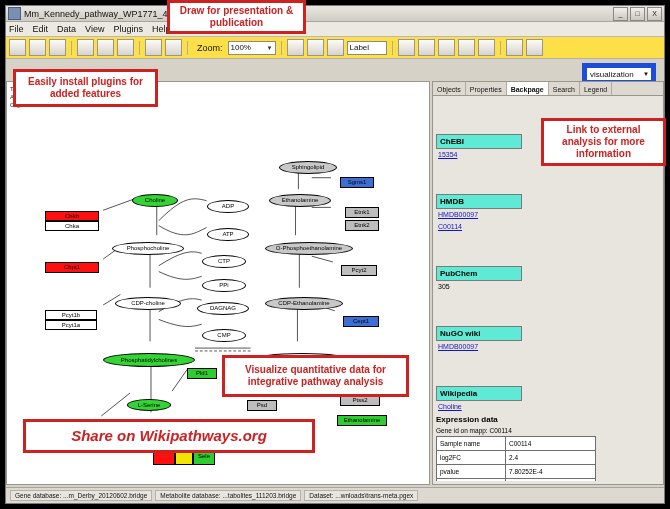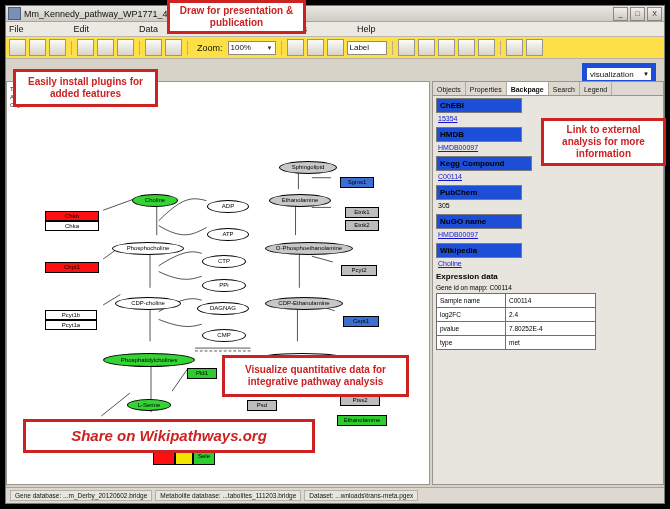--- a/index.html
+++ b/index.html
@@ -5,21 +5,21 @@
   html,body{margin:0;padding:0;background:#000;}
   body{width:670px;height:509px;overflow:hidden;font-family:"Liberation Sans",sans-serif;}
   .app{position:absolute;left:5px;top:5px;width:660px;height:499px;background:#d6d2c8;border:1px solid #7a7a7a;box-sizing:border-box;}
   
   .titlebar{height:16px;background:linear-gradient(#e9e7e2,#cfccc4);border-bottom:1px solid #a9a59c;display:flex;align-items:center;padding:0 2px;box-sizing:border-box;}
   .titlebar .tb-icon{width:11px;height:11px;background:#7b8fb5;border:1px solid #4a5e84;margin-right:3px;}
   .titlebar .tb-text{font-size:9px;color:#111;white-space:nowrap;overflow:hidden;}
   .tb-buttons{margin-left:auto;display:flex;gap:2px;}
   .tb-buttons div{width:13px;height:12px;background:linear-gradient(#f2f0ec,#cbc7bf);border:1px solid #8a8780;font-size:7px;line-height:11px;text-align:center;color:#222;}
   
-  .menubar{height:15px;background:#ece9e2;border-bottom:1px solid #bdb9b0;display:flex;align-items:center;padding-left:3px;box-sizing:border-box;gap:41px;}
+  .menubar{height:15px;background:#ece9e2;border-bottom:1px solid #bdb9b0;display:flex;align-items:center;padding-left:3px;box-sizing:border-box;}
   .menubar span{font-size:9px;color:#111;margin-right:9px;}
   
   .toolbar{height:22px;background:#fde047;border-bottom:1px solid #b5b1a8;display:flex;align-items:center;padding:0 3px;box-sizing:border-box;gap:3px;}
   .tbtn{width:15px;height:15px;background:linear-gradient(#fcfbf9,#d7d3cb);border:1px solid #9a968e;}
   .tsep{width:1px;height:14px;background:#b0aca3;margin:0 2px;}
   .zoomlbl{font-size:9px;color:#111;margin:0 2px 0 4px;}
   .zoomsel{width:48px;height:14px;font-size:8px;border:1px solid #8e8a82;background:#fff;display:flex;align-items:center;padding-left:2px;box-sizing:border-box;color:#111;}
   .zoomsel .arw{margin-left:auto;font-size:6px;color:#333;padding-right:2px;}
   .lblsel{width:40px;height:14px;font-size:8px;border:1px solid #8e8a82;background:#fff;display:flex;align-items:center;padding-left:2px;box-sizing:border-box;color:#111;}
   .viz-sel{position:absolute;right:8px;top:57px;width:74px;height:22px;border:5px solid #1d4ed8;background:#fff;font-size:8px;display:flex;align-items:center;padding-left:3px;box-sizing:border-box;color:#111;margin-left:16px;}
@@ -39,21 +39,21 @@
   .white{background:#fff;}
   .ell-green{border:1px solid #000;border-radius:50%/50%;background:#35d435;}
   .ell-white{border:1px solid #000;border-radius:50%/50%;background:#fff;}
   .ell-gray{border:1px solid #000;border-radius:50%/50%;background:#c8c8c8;}
   svg.edges{position:absolute;left:0;top:0;width:100%;height:100%;pointer-events:none;}
   
   .sbtabs{display:flex;height:13px;border-bottom:1px solid #9a968e;background:#ded9d0;}
   .sbtab{font-size:7px;padding:1px 4px 0 4px;border-right:1px solid #b0aca3;color:#111;display:flex;align-items:center;}
   .sbtab.active{background:#fff;font-weight:bold;}
   .sbcontent{position:absolute;left:3px;top:16px;right:3px;bottom:3px;background:#e8e5de;overflow:hidden;}
-  .dbbox{background:#1d4ed8;border:1px solid #7a7a7a;font-size:8px;font-weight:bold;padding:2px 3px;margin-bottom:2px;width:86px;box-sizing:border-box;color:#000;}
+  .dbbox{background:#5eead4;border:1px solid #7a7a7a;font-size:8px;font-weight:bold;padding:2px 3px;margin-bottom:2px;width:86px;box-sizing:border-box;color:#000;margin-top:36px;}
   .dblink{font-size:7px;color:#1414c8;text-decoration:underline;margin:0 0 5px 2px;display:block;}
   .dbplain{font-size:7px;color:#000;margin:0 0 5px 2px;display:block;}
   .exprhdr{font-size:8px;font-weight:bold;color:#000;margin:4px 0 3px 0;}
   .geneid{font-size:6.5px;color:#000;margin-bottom:2px;}
   table.expr{border-collapse:collapse;width:160px;}
   table.expr td{border:1px solid #6f6f6f;background:#fff;font-size:6.5px;height:13px;padding:0 3px;color:#000;}
   table.expr td.k{width:62px;}
   
   .statusbar{position:absolute;left:0;right:0;bottom:0;height:16px;background:#ddd9d1;border-top:1px solid #a9a59c;display:flex;align-items:center;font-size:6.5px;color:#111;padding-left:4px;box-sizing:border-box;}
   .statusbar .cell{border:1px solid #b5b1a8;background:#e8e5de;padding:1px 4px;margin-right:3px;}
@@ -290,25 +290,24 @@
         <div class="sbtab">Properties</div>
         <div class="sbtab active">Backpage</div>
         <div class="sbtab">Search</div>
         <div class="sbtab">Legend</div>
       </div>
       <div class="sbcontent">
         <div class="dbbox">ChEBI</div>
         <a class="dblink" href="#">15354</a>
         <div class="dbbox">HMDB</div>
         <a class="dblink" href="#">HMDB00097</a>
-        <div class="dbbox" style="width:96px">Kegg Compound</div>
         <a class="dblink" href="#">C00114</a>
         <div class="dbbox">PubChem</div>
         <span class="dbplain">305</span>
-        <div class="dbbox">NuGO name</div>
+        <div class="dbbox">NuGO wiki</div>
         <a class="dblink" href="#">HMDB00097</a>
         <div class="dbbox">Wikipedia</div>
         <a class="dblink" href="#">Choline</a>
 
         <div class="exprhdr">Expression data</div>
         <div class="geneid">Gene id on mapp: C00114</div>
         <table class="expr">
           <tbody>
               <tr>
             <td class="k">Sample name</td>

